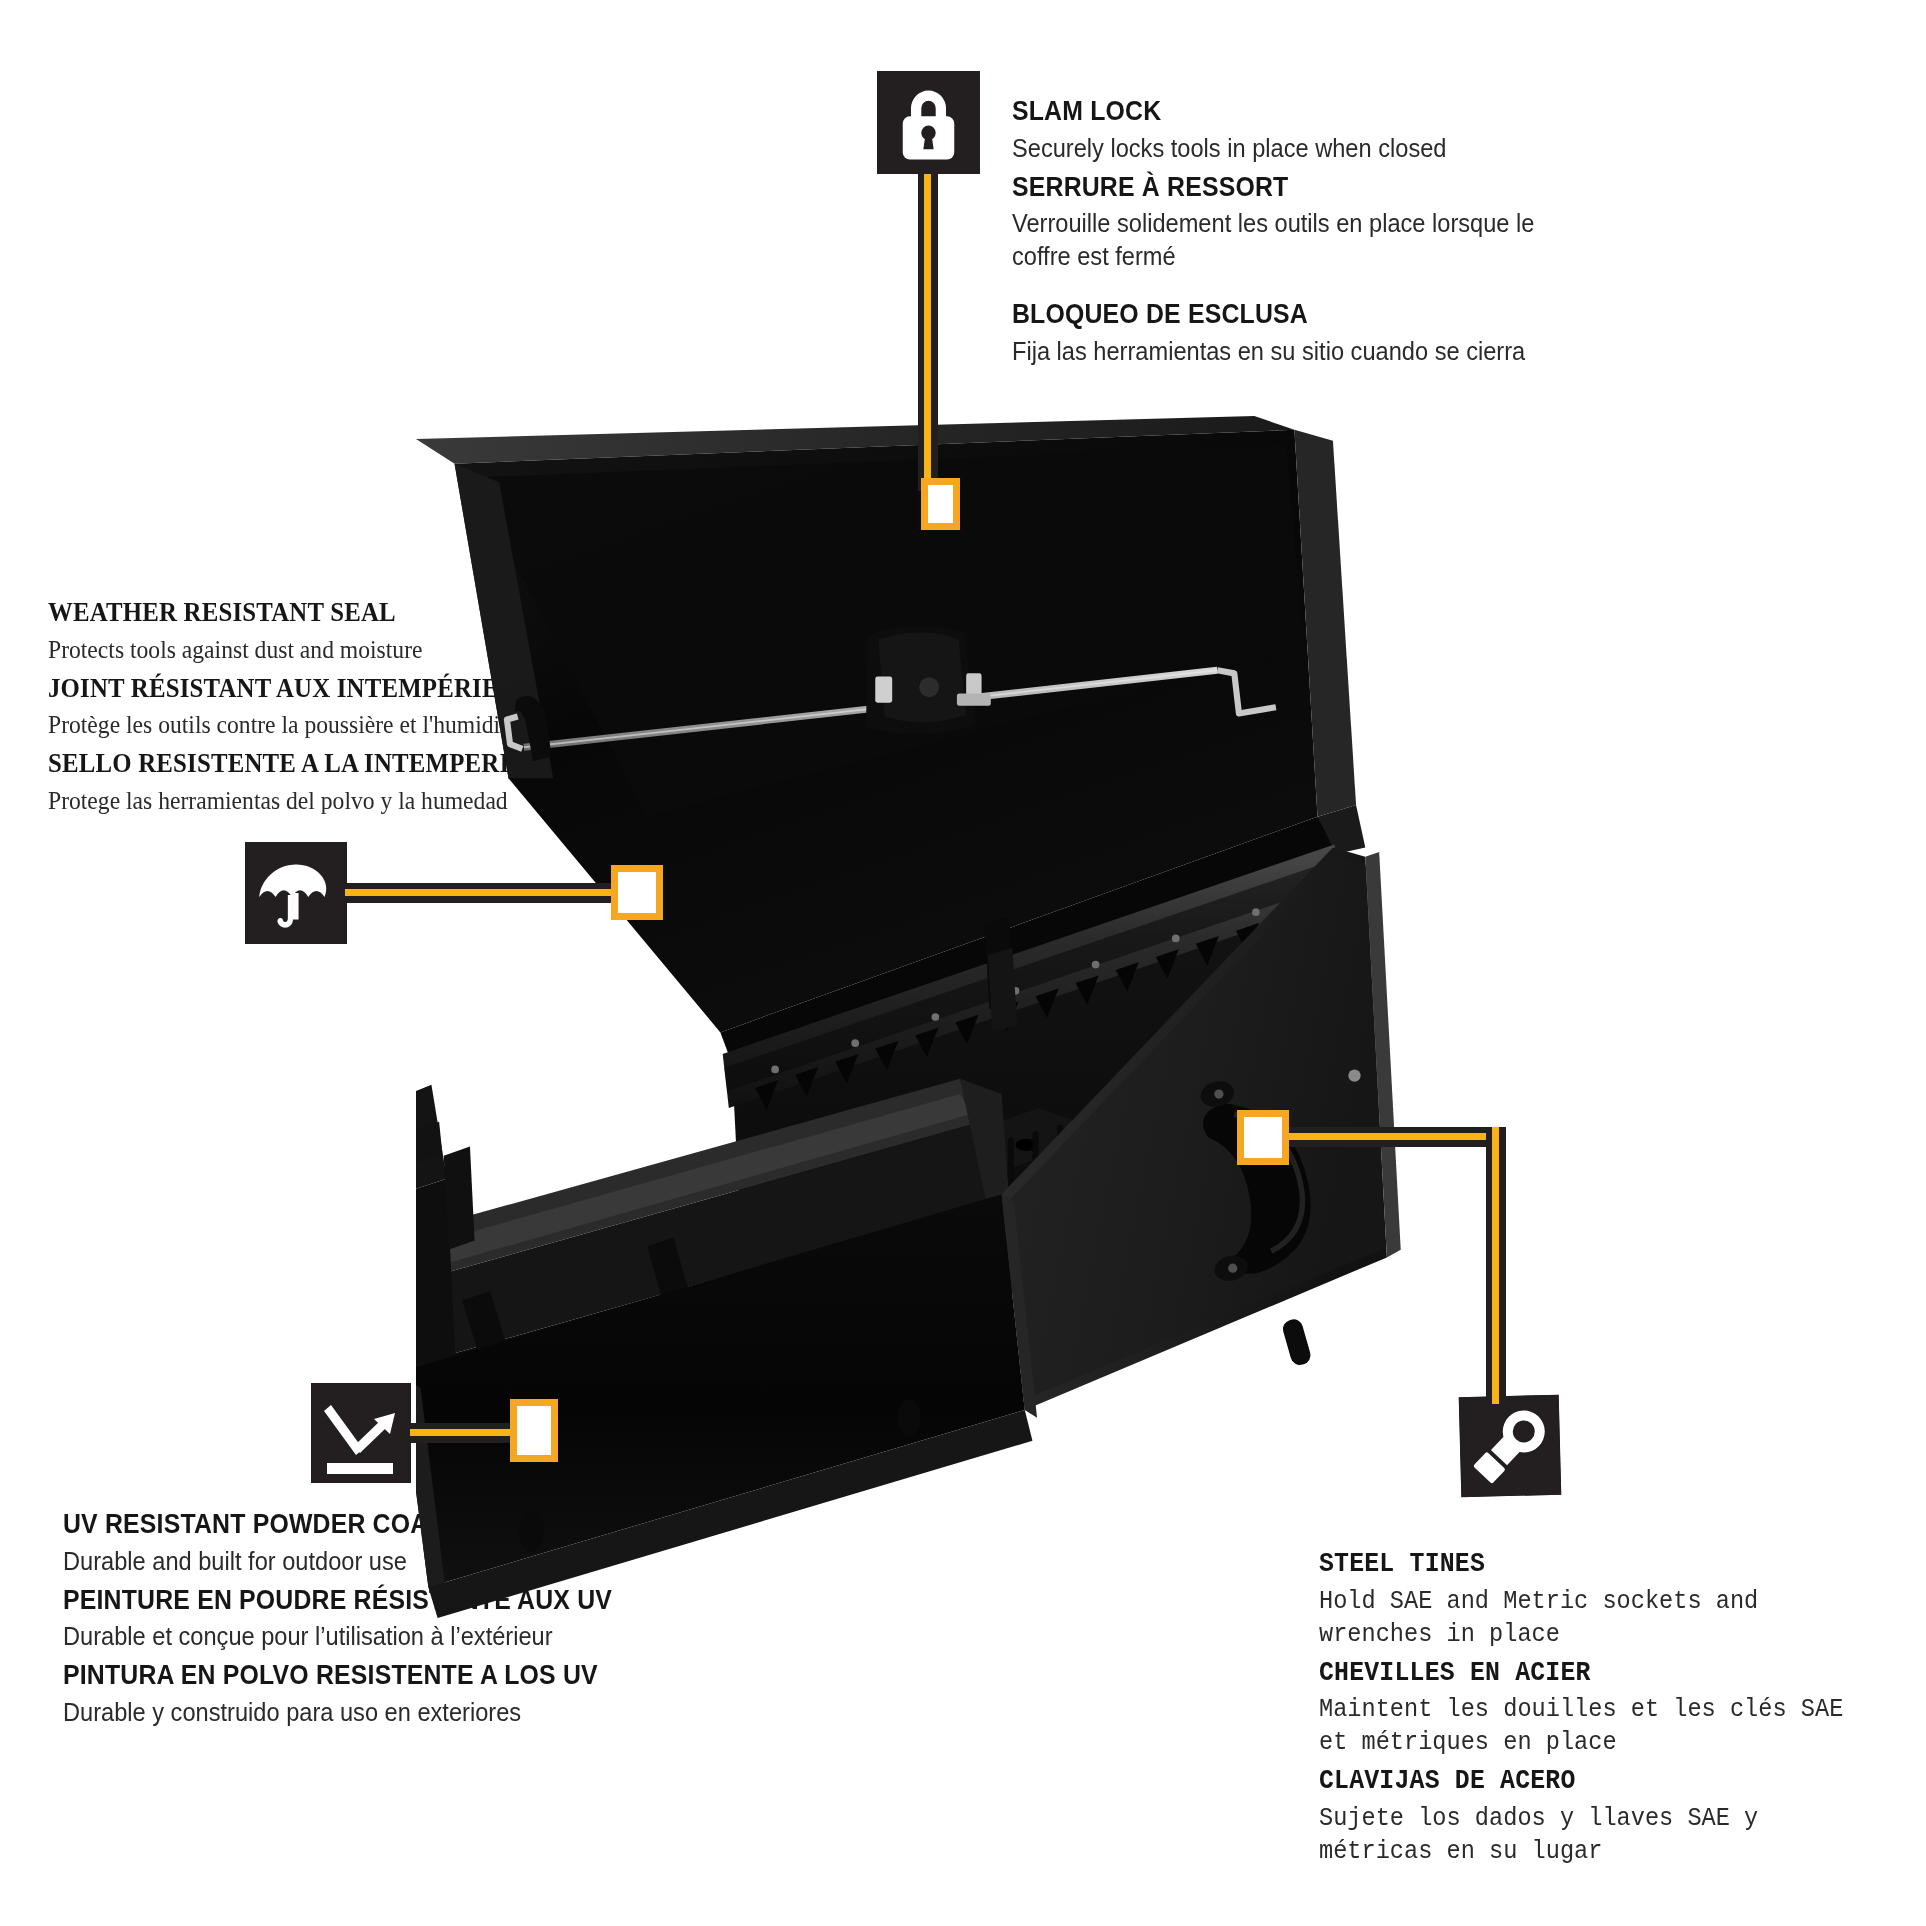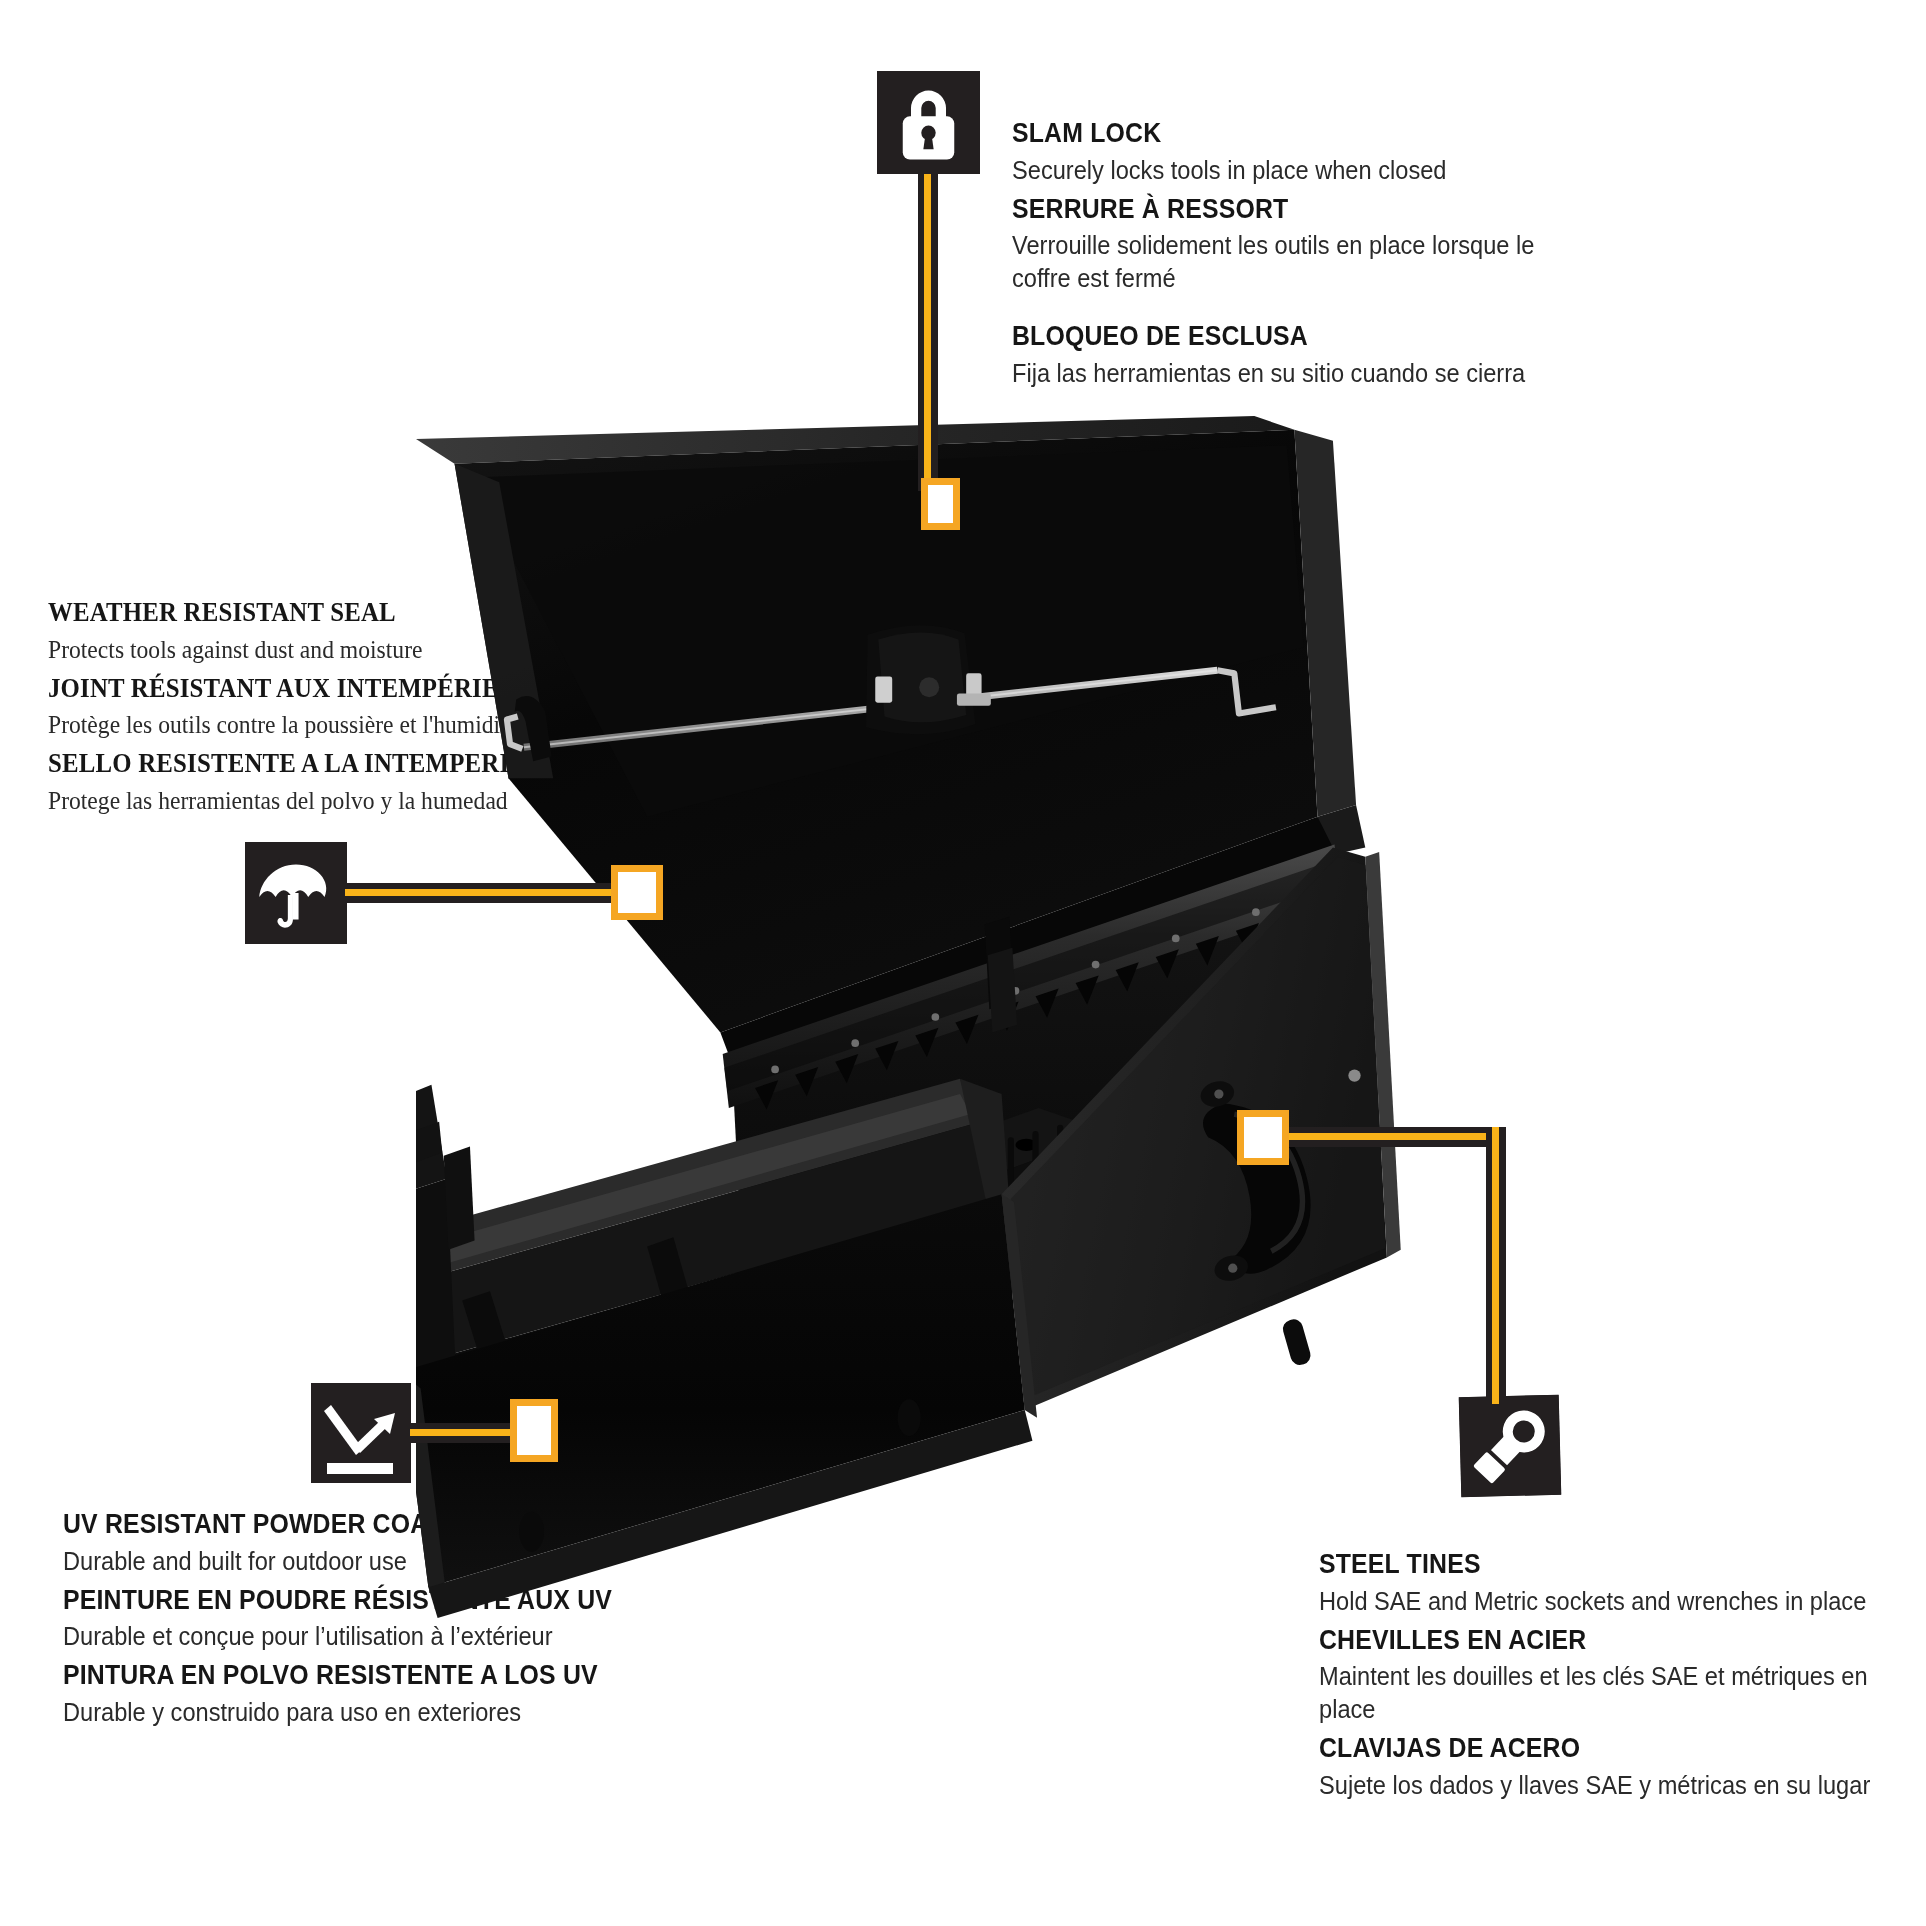--- a/index.html
+++ b/index.html
@@ -291,21 +291,21 @@
       <circle cx="50" cy="60" r="7" fill="#231f20"></circle>
       <path d="M47 62 h6 l2 14 h-10 z" fill="#231f20"></path>
     </svg>
   </div>
 
   <div class="conn conn-v" style="left:918px;top:174px;height:317px;">
     <span class="stripe"></span>
   </div>
   <div class="marker" style="left:921px;top:478px;width:39px;height:52px;"></div>
 
-  <div class="callout" style="left:1012px;top:96px;width:609px;margin-top:22px;">
+  <div class="callout" style="left:1012px;top:96px;width:609px;">
     <div class="c-title">SLAM LOCK</div>
     <div class="sp-1"></div>
     <div class="c-desc">Securely locks tools in place when closed</div>
     <div class="sp-2"></div>
     <div class="c-title">SERRURE À RESSORT</div>
     <div class="sp-1"></div>
     <div class="c-desc" style="white-space:normal;width:609px;">Verrouille solidement les outils en place lorsque le coffre est fermé</div>
     <div class="gap-lg"></div>
     <div class="c-title">BLOQUEO DE ESCLUSA</div>
     <div class="sp-1"></div>
@@ -393,21 +393,21 @@
 
         <rect x="39" y="44" width="22" height="24" fill="#ffffff"></rect>
 
         <rect x="37" y="66" width="26" height="4" fill="#231f20"></rect>
 
         <rect x="37" y="70" width="26" height="20" rx="2" fill="#ffffff"></rect>
       </g>
     </svg>
   </div>
 
-  <div class="callout" style="left:1319px;top:1549px;width:601px;">
+  <div class="callout" style="left:1319px;top:1549px;width:601px;font-family:Liberation Mono, monospace;">
     <div class="c-title">STEEL TINES</div>
     <div class="sp-1"></div>
     <div class="c-desc">Hold SAE and Metric sockets and wrenches in place</div>
     <div class="sp-2"></div>
     <div class="c-title">CHEVILLES EN ACIER</div>
     <div class="sp-1"></div>
     <div class="c-desc">Maintent les douilles et les clés SAE et métriques en place</div>
     <div class="sp-2"></div>
     <div class="c-title">CLAVIJAS DE ACERO</div>
     <div class="sp-1"></div>

